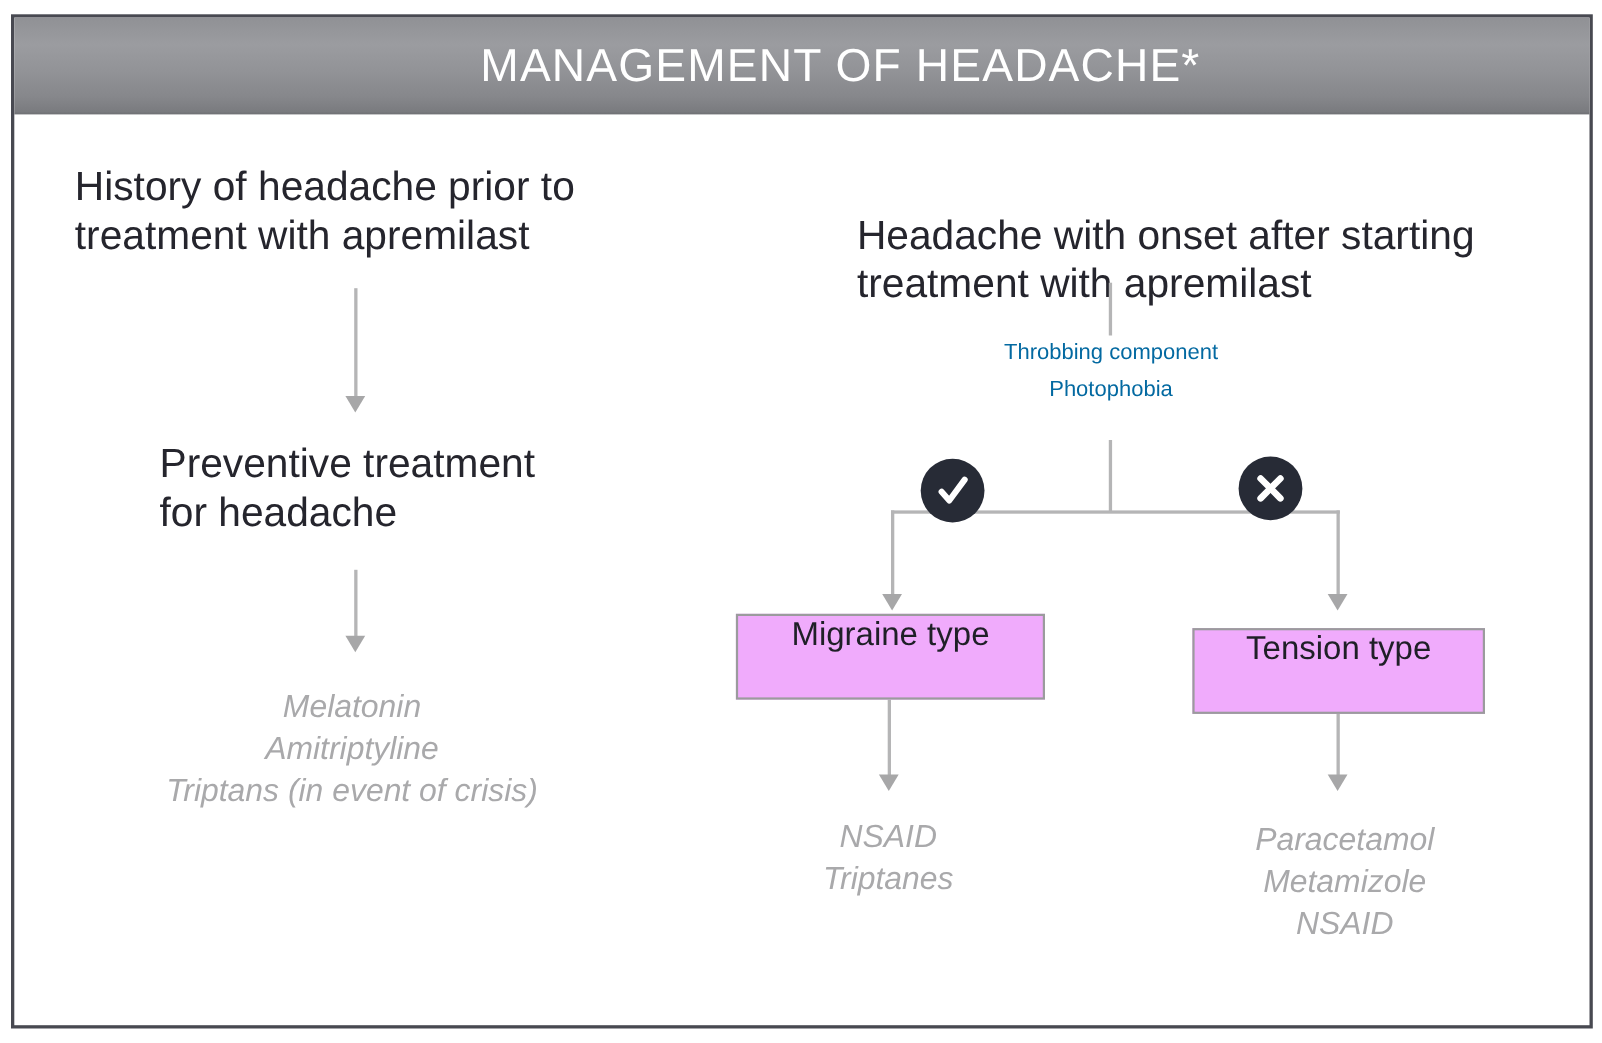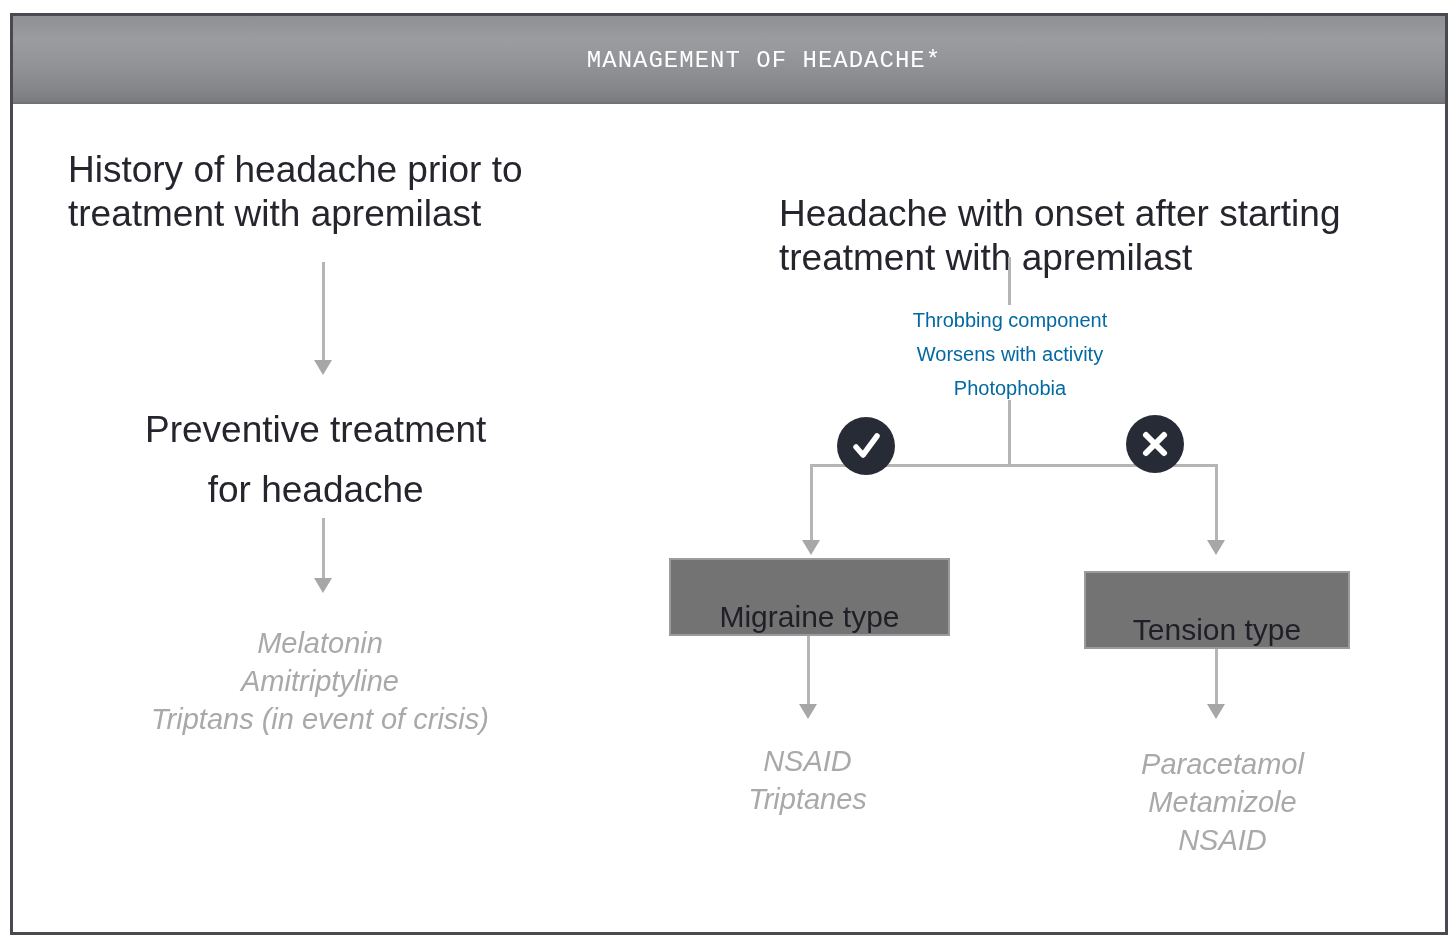--- a/index.html
+++ b/index.html
@@ -25,40 +25,38 @@
     position: absolute;
     left: 13px; top: 16px;
     width: 1432px; height: 88px;
     background: linear-gradient(180deg, #909195 0%, #9b9ca0 28%, #929397 55%, #86878b 82%, #7a7b7f 97%, #6e6f73 100%);
     display: flex;
     align-items: center;
     justify-content: center;
   }
   .header-title {
     color: #ffffff;
-    font-size: 24px;
+    font-size: 42px;
     letter-spacing: 1px;
     padding-left: 70px;
     white-space: nowrap;
-    font-family: Liberation Mono, monospace;
   }
   .heading {
     position: absolute;
     color: #25252d;
     font-size: 37px;
     line-height: 44px;
     white-space: pre-line;
   }
   .sub-heading {
     position: absolute;
     color: #25252d;
     font-size: 37px;
-    line-height: 60px;
+    line-height: 44px;
     white-space: pre-line;
-    text-align: center;
   }
   .vline {
     position: absolute;
     width: 3px;
     background: #b5b5b6;
   }
   .hline {
     position: absolute;
     height: 3px;
     background: #b5b5b6;
@@ -82,23 +80,23 @@
     position: absolute;
     text-align: center;
     color: #0369a1;
     font-size: 20px;
     line-height: 34px;
   }
   .node-box {
     position: absolute;
     box-sizing: border-box;
     border: 2px solid #9b9b9d;
-    background: #737373;
+    background: #f0abfc;
     display: flex;
-    align-items: flex-end;
+    align-items: flex-start;
     justify-content: center;
     color: #1f1f27;
     font-size: 30px;
     z-index: 3;
   }
   .badge {
     position: absolute;
     width: 58px; height: 58px;
     border-radius: 50%;
     background: #272b36;
@@ -138,21 +136,20 @@
     <div>Triptans (in event of crisis)</div>
   </div>
 
   <div class="heading" style="left:779px; top:148px;margin-top:44px;">Headache with onset after starting
 treatment with apremilast</div>
 
   <div class="vline" style="left:1008px; top:257px; height:48px;"></div>
 
   <div class="symptoms" style="left:830px; top:303px; width:360px;">
     <div>Throbbing component</div>
-    <div>Worsens with activity</div>
     <div>Photophobia</div>
   </div>
 
   <div class="vline" style="left:1008px; top:400px; height:66px;"></div>
 
   <div class="hline" style="left:810px; top:464px; width:408px;"></div>
 
   <div class="vline" style="left:810px; top:464px; height:78px;"></div>
   <div class="arrowhead" style="left:802px; top:540px;"></div>
 

